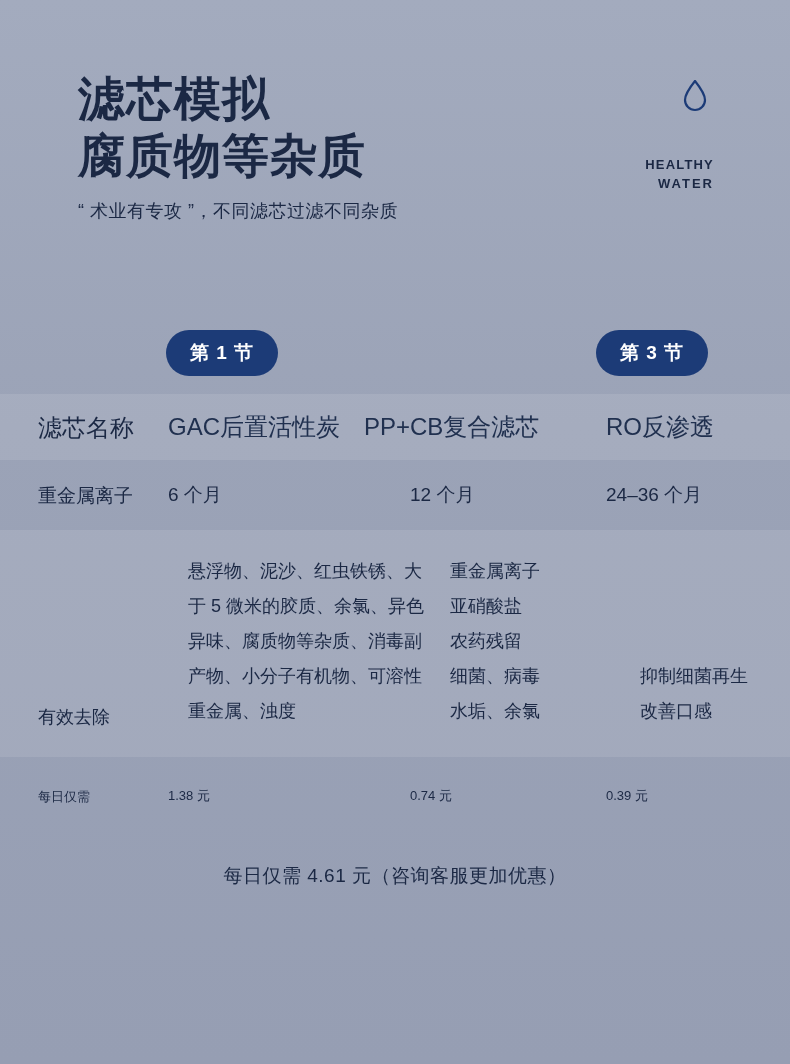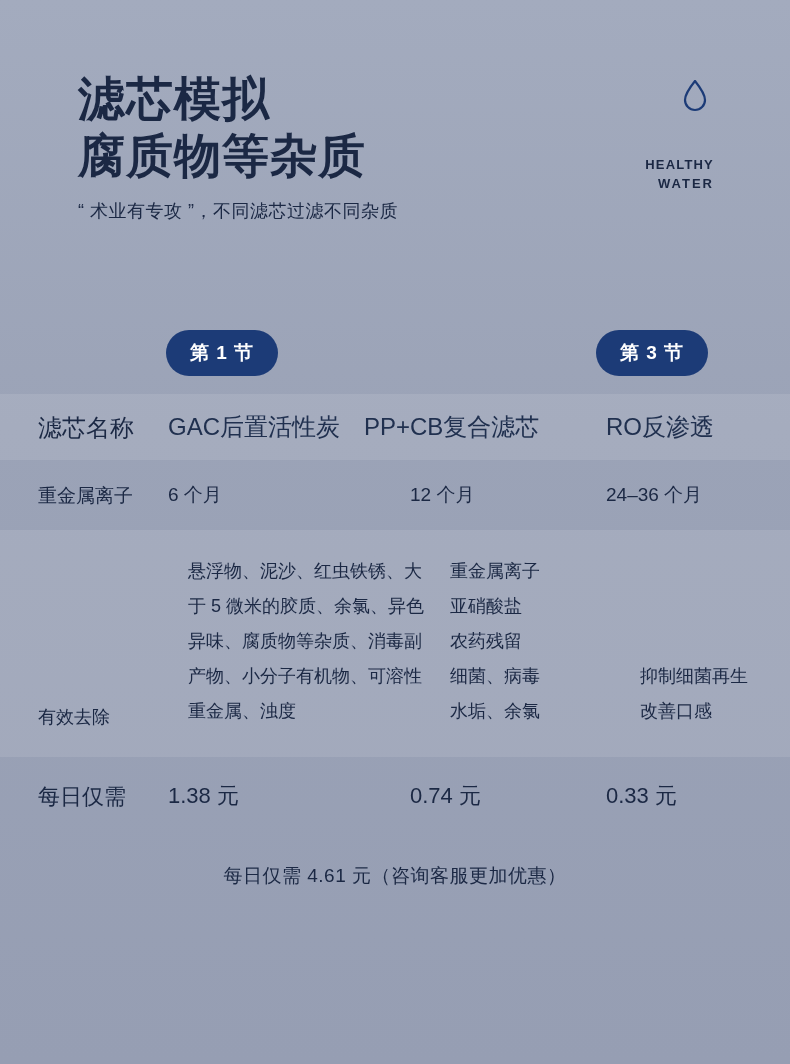--- a/index.html
+++ b/index.html
@@ -162,21 +162,21 @@
     line-height: 1.95;
     color: #1b2844;
   }
 
   .row-price {
     height: 78px;
     align-items: center;
   }
   .row-price .cell-value,
   .row-price .cell-label {
-    font-size: 22px;
+    font-size: 13px;
     color: #1b2844;
   }
 
   
   .footer {
     margin-top: 6px;
     height: 70px;
     display: flex;
     align-items: center;
     justify-content: center;
@@ -238,20 +238,20 @@
 细菌、病毒
 水垢、余氯</div>
       <div class="cell cell-value c2" style="white-space:pre-line">抑制细菌再生
 改善口感</div>
     </div>
 
     <div class="row plain row-price">
       <div class="cell-label">每日仅需</div>
       <div class="cell cell-value c1">1.38 元</div>
       <div class="cell cell-value c2">0.74 元</div>
-      <div class="cell cell-value c3">0.33 元</div>
+      <div class="cell cell-value c3">0.39 元</div>
     </div>
 
   </div>
 
   <div class="footer">每日仅需 4.61 元（咨询客服更加优惠）</div>
 
 </div>
 
 </body></html>

